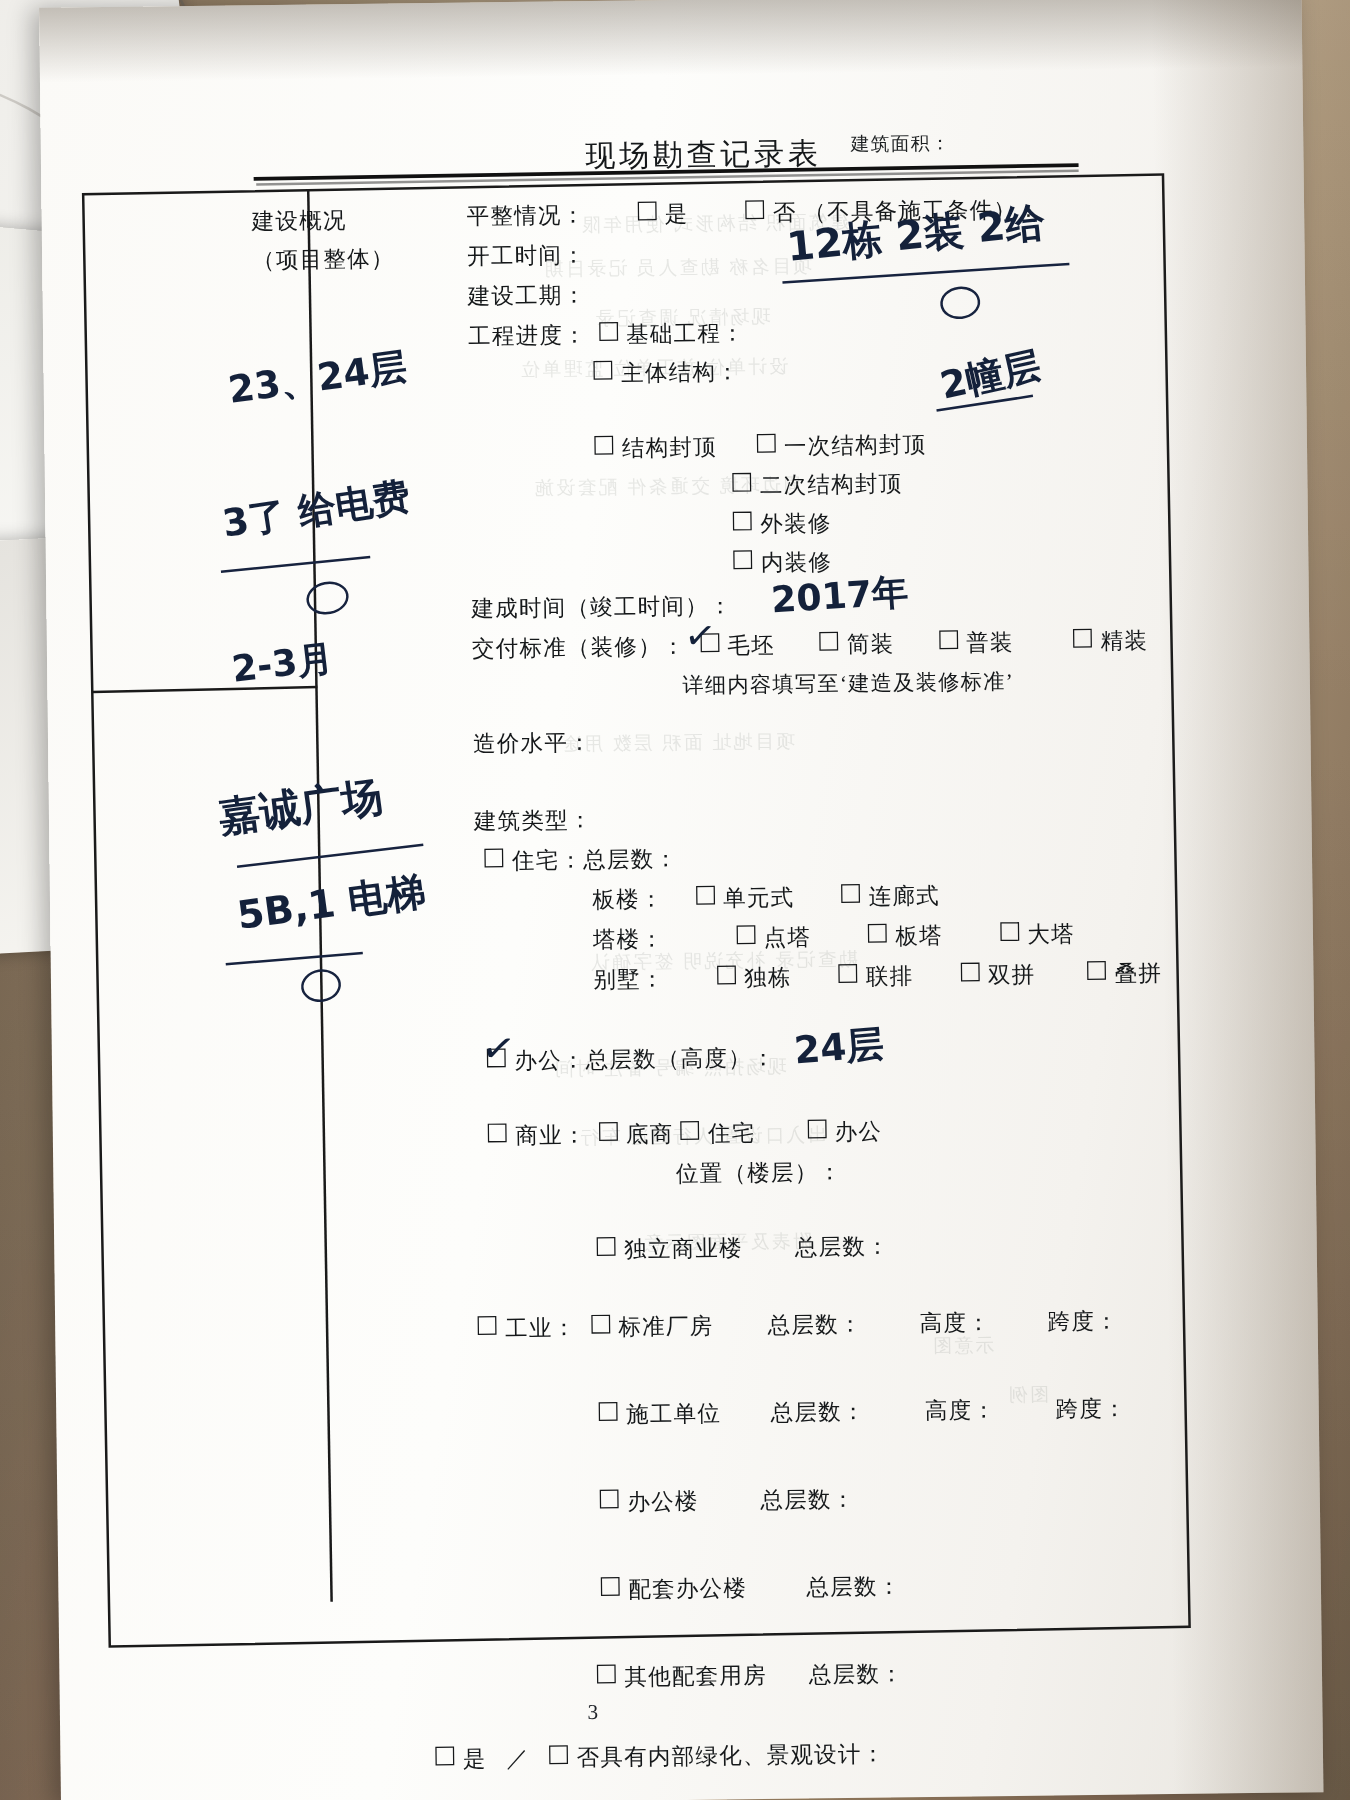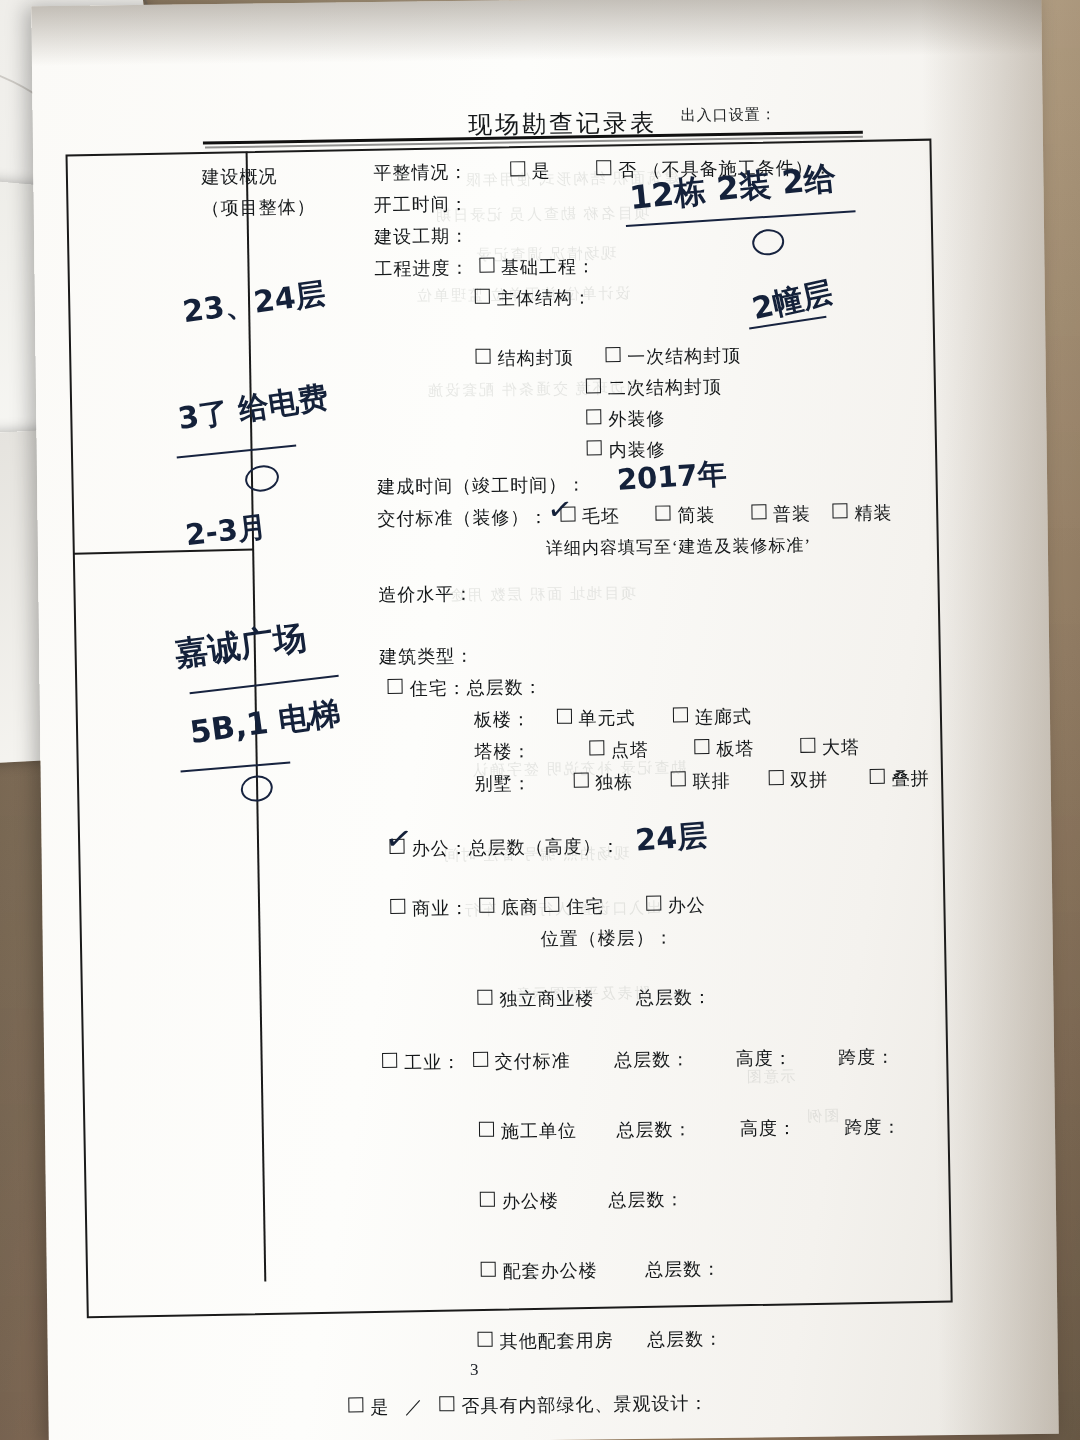--- a/index.html
+++ b/index.html
@@ -146,21 +146,21 @@
   <div class="ghost" style="left:390px;top:380px;">周边环境 交通条件 配套设施</div>
   <div class="ghost" style="left:410px;top:585px;">项目地址 面积 层数 用途</div>
   <div class="ghost" style="left:430px;top:760px;">勘查记录 补充说明 签字确认</div>
   <div class="ghost" style="left:400px;top:845px;">现场拍照 编号 备注 时间</div>
   <div class="ghost" style="left:420px;top:900px;">出入口设置 人行通道 车行</div>
   <div class="ghost" style="left:470px;top:985px;">附表及平面图示意</div>
   <div class="ghost" style="left:700px;top:1070px;">示意图</div>
   <div class="ghost" style="left:760px;top:1110px;">图例</div>
 
   <div id="title">现场勘查记录表</div>
-  <div id="reportno">出入口设置：</div>
+  <div id="reportno">建筑面积：</div>
   <div id="hrule"></div>
   <div id="hrule2"></div>
 
   <div id="frame"></div>
   <div id="vline"></div>
   <div id="hline-mid"></div>
 
   <div class="cell" style="left:168px;top:158px;">
     <div>建设概况</div>
     <div>（项目整体）</div>
@@ -227,21 +227,21 @@
   <div class="cell" style="left:340px;top:470px;">
     <span class="lbl">建成时间（竣工时间）：</span>
   </div>
   <div class="hw" style="left:580px;top:462px;font-size:29px;transform:rotate(-3deg);">2017年</div>
 
   <div class="cell" style="left:340px;top:502px;">
     <span class="lbl">交付标准（装修）：</span>
     <span style="margin-left:6px;"><span class="cb"></span><span>毛坯</span></span>
     <span style="margin-left:30px;"><span class="cb"></span><span>简装</span></span>
     <span style="margin-left:30px;"><span class="cb"></span><span>普装</span></span>
-    <span style="margin-left:16px;"><span class="cb"></span><span>精装</span></span>
+    <span style="margin-left:42px;"><span class="cb"></span><span>精装</span></span>
   </div>
 
   <div class="tick" style="left:510px;top:492px;font-size:30px;transform:rotate(8deg);">✓</div>
 
   <div class="cell" style="left:508px;top:533px;font-size:17px;">详细内容填写至‘建造及装修标准’</div>
 
   <div class="cell" style="left:340px;top:578px;">
     <span class="lbl">造价水平：</span>
   </div>
 
@@ -285,21 +285,21 @@
   </div>
   <div class="cell" style="left:498px;top:924px;">位置（楼层）：</div>
 
   <div class="cell" style="left:434px;top:984px;">
     <span class="cb"></span><span>独立商业楼</span>
     <span style="margin-left:36px;">总层数：</span>
   </div>
 
   <div class="cell" style="left:338px;top:1046px;">
     <span class="cb"></span><span>工业：</span>
-    <span style="margin-left:6px;"><span class="cb"></span><span>交付标准</span></span>
+    <span style="margin-left:6px;"><span class="cb"></span><span>标准厂房</span></span>
     <span style="margin-left:38px;">总层数：</span>
     <span style="margin-left:40px;">高度：</span>
     <span style="margin-left:40px;">跨度：</span>
   </div>
 
   <div class="cell" style="left:434px;top:1116px;">
     <span class="cb"></span><span>施工单位</span>
     <span style="margin-left:34px;">总层数：</span>
     <span style="margin-left:42px;">高度：</span>
     <span style="margin-left:42px;">跨度：</span>

